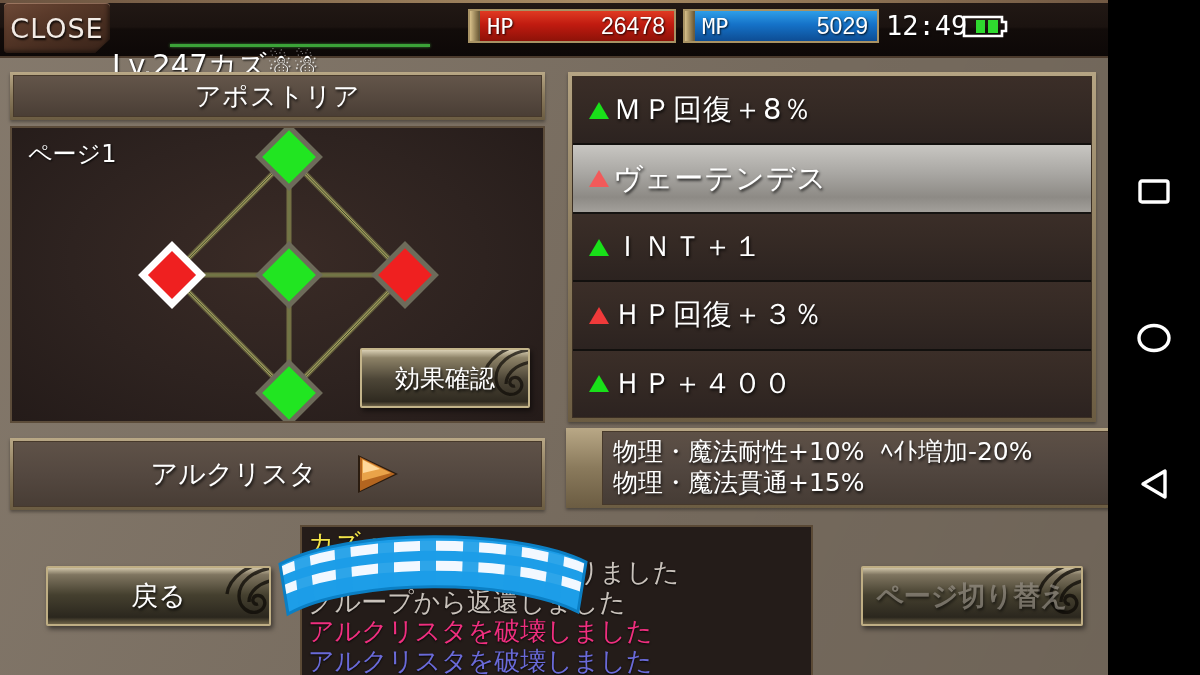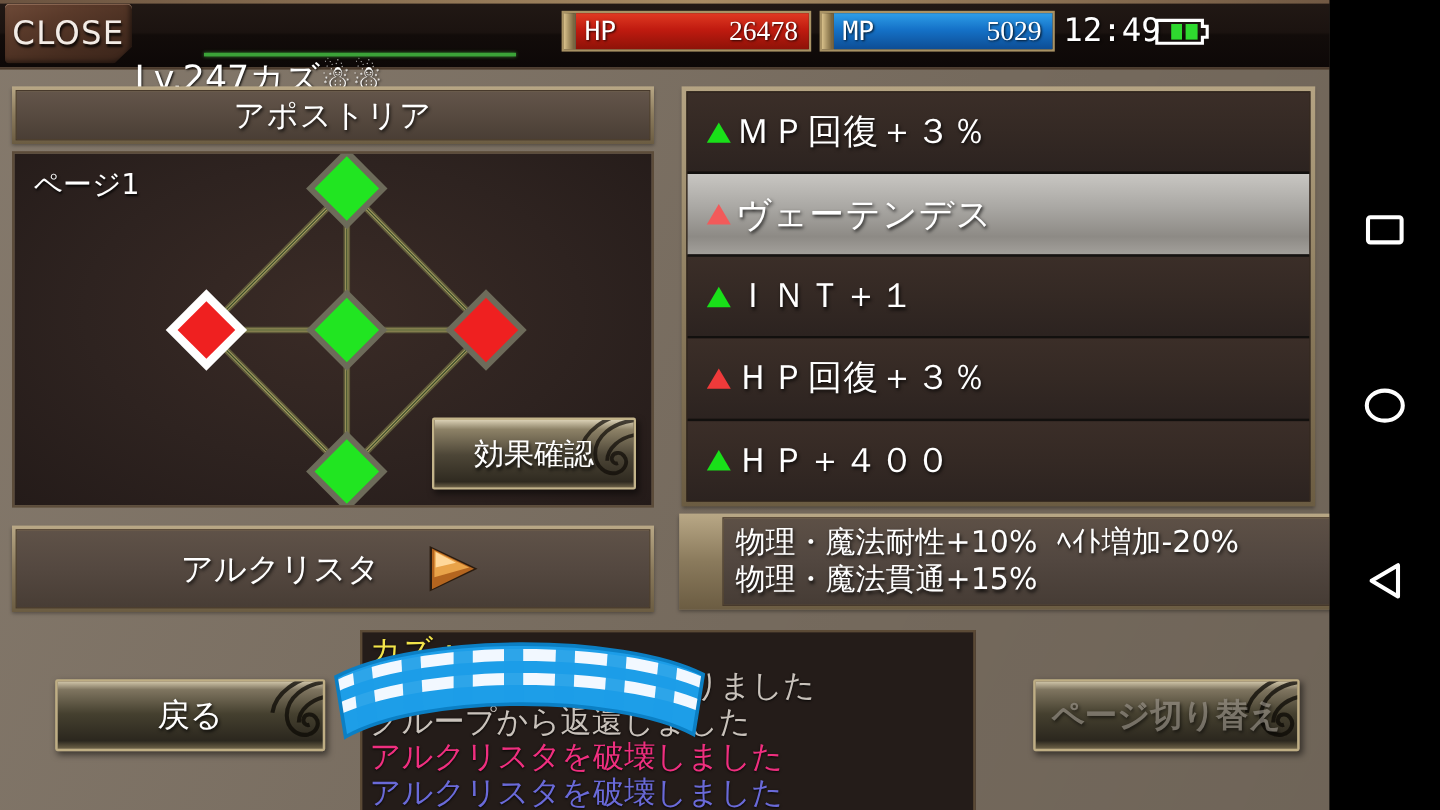--- a/index.html
+++ b/index.html
@@ -92,21 +92,21 @@
   }
   #mp-gauge { left: 683px; width: 196px; }
   #mp-gauge .fill {
     background: linear-gradient(180deg, #2e9ee8 0%, #1572c8 45%, #0d4d94 100%);
   }
   .stat-label {
     color: #fff; font-size: 22px; font-family: "DejaVu Sans Mono", monospace;
     text-shadow: 1px 1px 2px rgba(0,0,0,0.8);
   }
   .stat-value {
-    color: #fff; font-size: 23px; font-family: Liberation Serif, serif;
+    color: #fff; font-size: 23px; font-family: Liberation Sans, sans-serif;
     text-shadow: 1px 1px 2px rgba(0,0,0,0.8);
   }
   #clock {
     position: absolute; left: 886px; top: 10px;
     color: #fff; font-size: 27px; font-family: "DejaVu Sans Mono", monospace;
     text-shadow: 1px 1px 2px rgba(0,0,0,0.9);
   }
   #battery {
     position: absolute; left: 962px; top: 14px;
     width: 46px; height: 25px;
@@ -442,21 +442,21 @@
           <path d="M12,8 L41,22 L12,30 Z" fill="#e9a349"></path>
           <path d="M13,9 L30,18 L13,22 Z" fill="#ffd89a"></path>
         </svg>
       </div>
     </div>
 
     <div id="skill-list-frame">
       <div id="skill-list">
           <div class="skill-row">
             <span class="tri"></span>
-            <span class="txt">ＭＰ回復＋３％</span>
+            <span class="txt">ＭＰ回復＋8％</span>
           </div>
           <div class="skill-row selected">
             <span class="tri red"></span>
             <span class="txt">ヴェーテンデス</span>
           </div>
           <div class="skill-row">
             <span class="tri"></span>
             <span class="txt">ＩＮＴ＋１</span>
           </div>
           <div class="skill-row">

